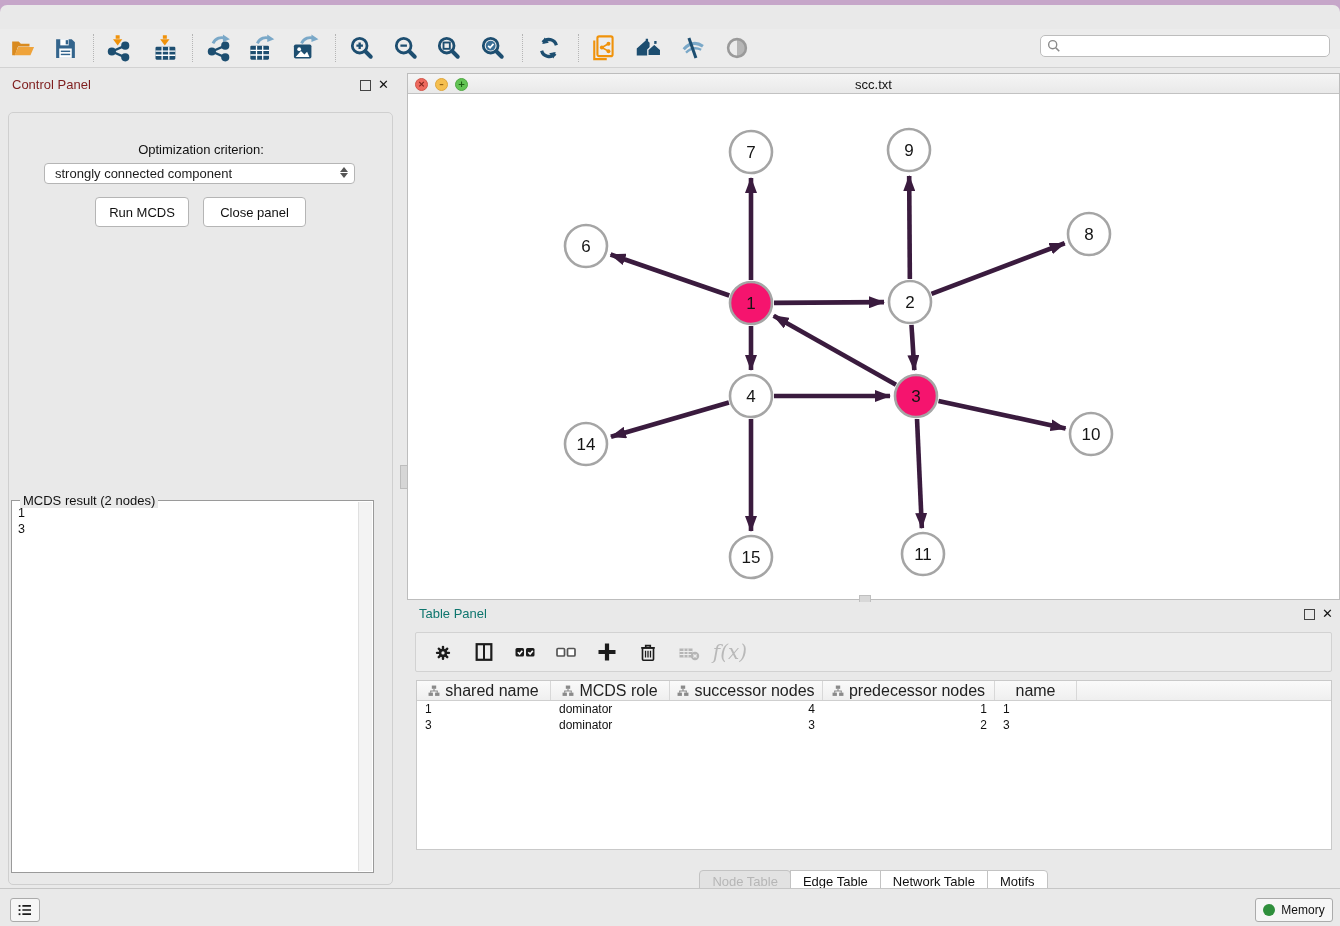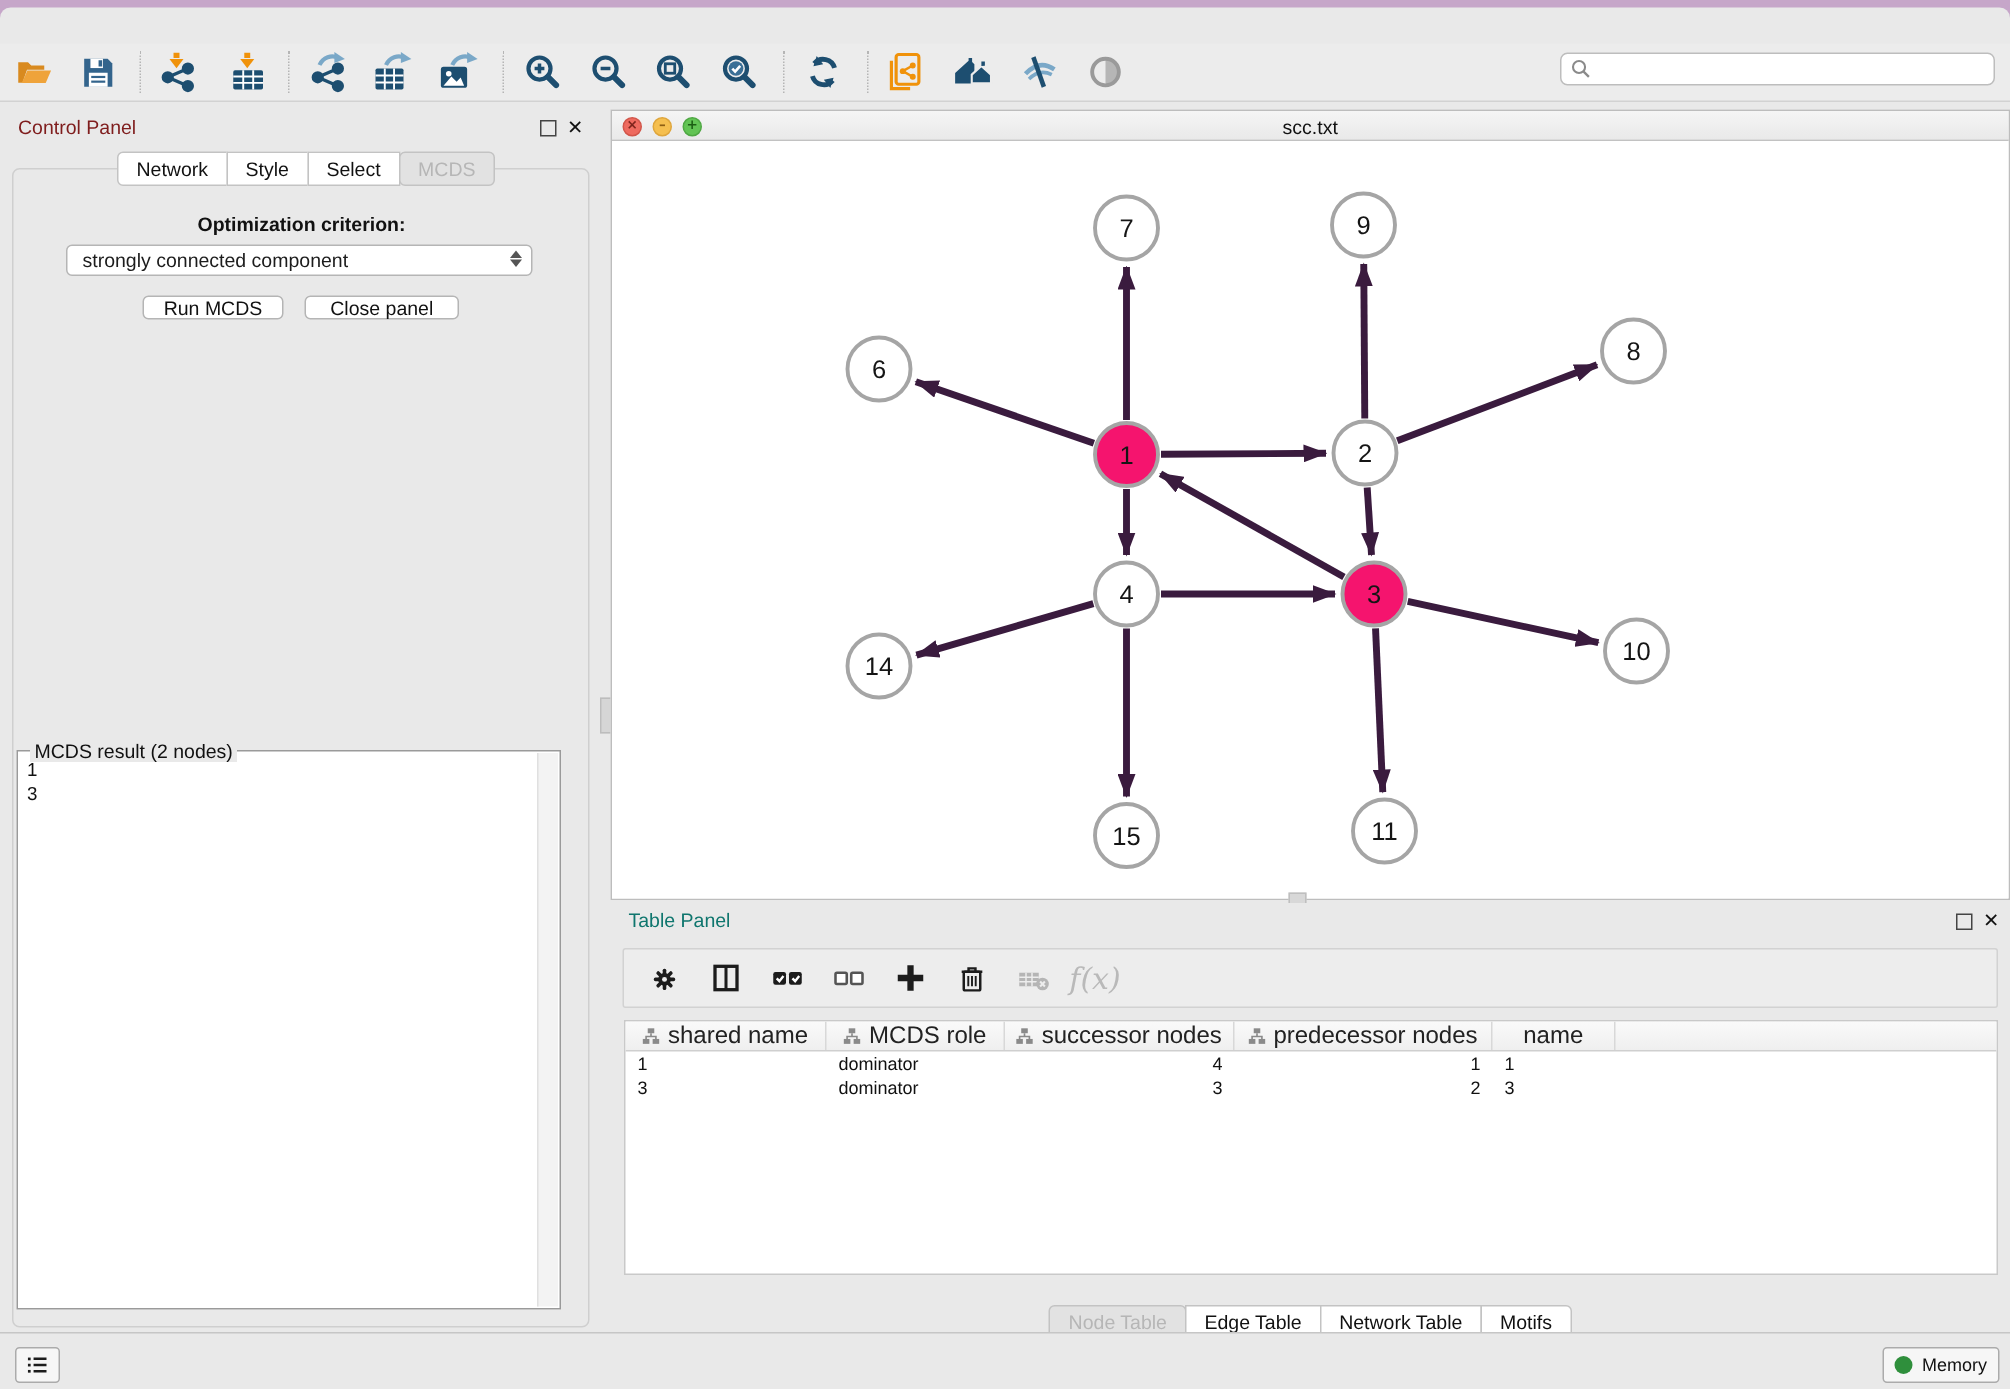--- a/index.html
+++ b/index.html
@@ -35,29 +35,29 @@
   .cp{position:absolute;left:0;top:68px;width:402px;height:820px;background:#e9e9e9;}
   .cp-title{position:absolute;left:12px;top:4px;color:#7f1d1d;}
   .tabgroup{position:absolute;display:flex;}
   .tab{padding:2.5px 12px 3.5px 12px;background:#fff;border:1px solid #c3c3c3;margin-left:-1px;
     color:#111;white-space:nowrap;cursor:default;}
   .tab:first-child{border-radius:4px 0 0 4px;margin-left:0;}
   .tab:last-child{border-radius:0 4px 4px 0;}
   .tab.selected{background:#e2e2e2;color:#b6b6b6;border-radius:4px;}
   .cp-box{position:absolute;left:8px;top:39px;width:385px;height:773px;
     border:1px solid #cfcfcf;border-radius:5px;background:#e9e9e9;box-sizing:border-box;}
-  .opt-label{position:absolute;left:0;width:100%;top:69px;text-align:center;color:#111;font-weight:bold;}
+  .opt-label{position:absolute;left:0;width:100%;top:69px;text-align:center;color:#111;}
   .dropdown{position:absolute;left:44px;top:90px;width:311px;height:21px;background:#fff;
     border:1px solid #b5b5b5;border-radius:4px;box-sizing:border-box;display:flex;align-items:center;
     padding-left:10px;}
   .dd-arrows{position:absolute;right:6px;top:3px;display:flex;flex-direction:column;gap:1px;}
   .dd-arrows i{display:block;width:0;height:0;border-left:4px solid transparent;border-right:4px solid transparent;}
   .dd-up{border-bottom:5px solid #555;}
   .dd-dn{border-top:5px solid #555;}
-  .btn{position:absolute;height:16px;background:#fff;border:1px solid #b5b5b5;border-radius:4px;
+  .btn{position:absolute;height:30px;background:#fff;border:1px solid #b5b5b5;border-radius:4px;
     box-sizing:border-box;display:flex;align-items:center;justify-content:center;color:#111;}
   .result-box{position:absolute;left:11px;top:427px;width:363px;height:373px;background:#fff;
     border:1px solid #9a9a9a;box-sizing:border-box;}
   .result-legend{position:absolute;left:8px;top:-8px;background:#e9e9e9;padding:0 3px;color:#111;}
   .result-list{position:absolute;left:6px;top:4px;font-size:12.5px;line-height:16px;color:#111;}
   .result-scroll{position:absolute;right:1px;top:1px;bottom:1px;width:13px;background:#f3f3f3;border-left:1px solid #e0e0e0;}
   .v-split{position:absolute;left:402px;top:68px;width:5px;height:820px;background:#e9e9e9;}
   .v-split .grip{position:absolute;left:-2px;top:392px;width:7px;height:22px;background:#d6d6d6;border:1px solid #bdbdbd;}
   
   .netwin{position:absolute;left:407px;top:68px;width:933px;height:527px;background:#fff;
@@ -244,26 +244,20 @@
         </svg>
       <input placeholder="" style="">
     </div>
   </div>
 
   <div class="cp">
     <div class="cp-title">Control Panel</div>
     <span class="abs" style="left:360px;top:6px"><span class="sq-ic"></span></span>
     <span class="abs x-ic" style="left:378px;top:6px">✕</span>
     <div class="cp-box"></div>
-    <div class="tabgroup" style="left:78px;top:28px" id="cp-tabs">
-        <span class="tab">Network</span>
-        <span class="tab">Style</span>
-        <span class="tab">Select</span>
-        <span class="tab selected">MCDS</span>
-      </div>
     <div class="opt-label">Optimization criterion:</div>
     <div class="dropdown">
       <span>strongly connected component</span>
       <span class="dd-arrows">
           <i class="dd-up"></i>
           <i class="dd-dn"></i>
         </span>
     </div>
     <div class="btn" style="left:95px;top:124px;width:94px">
         <span>Run MCDS</span>

